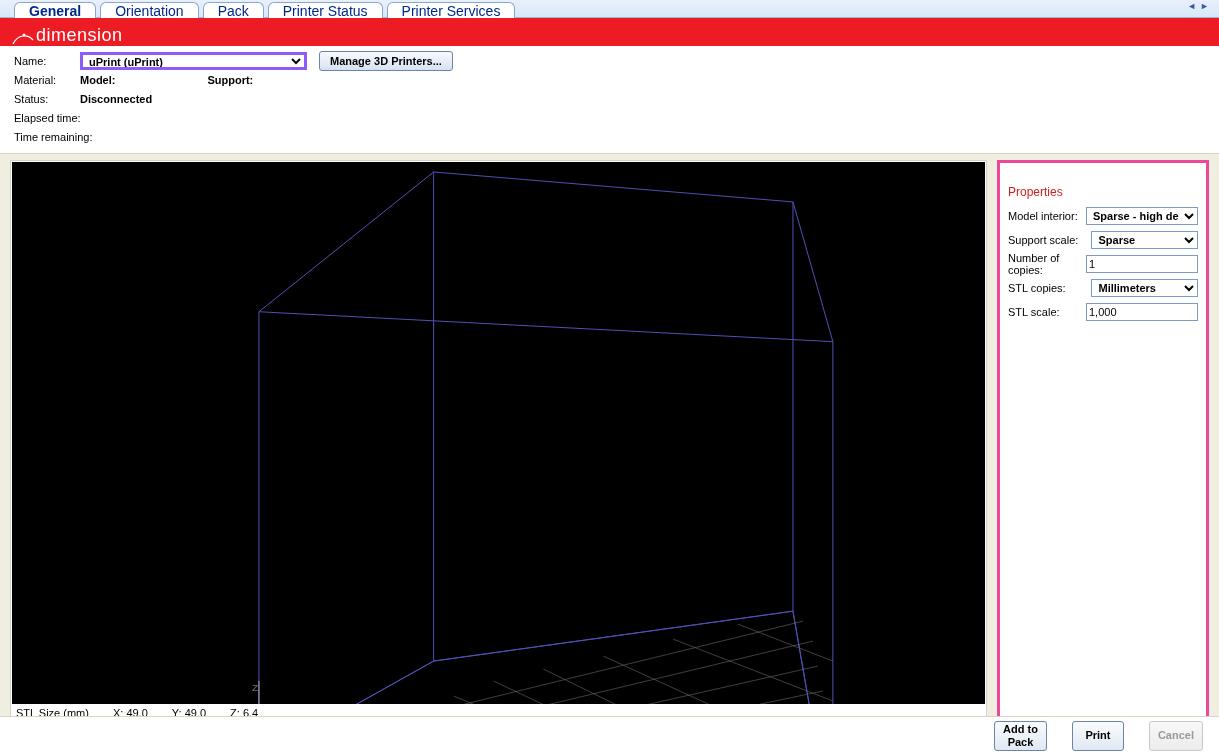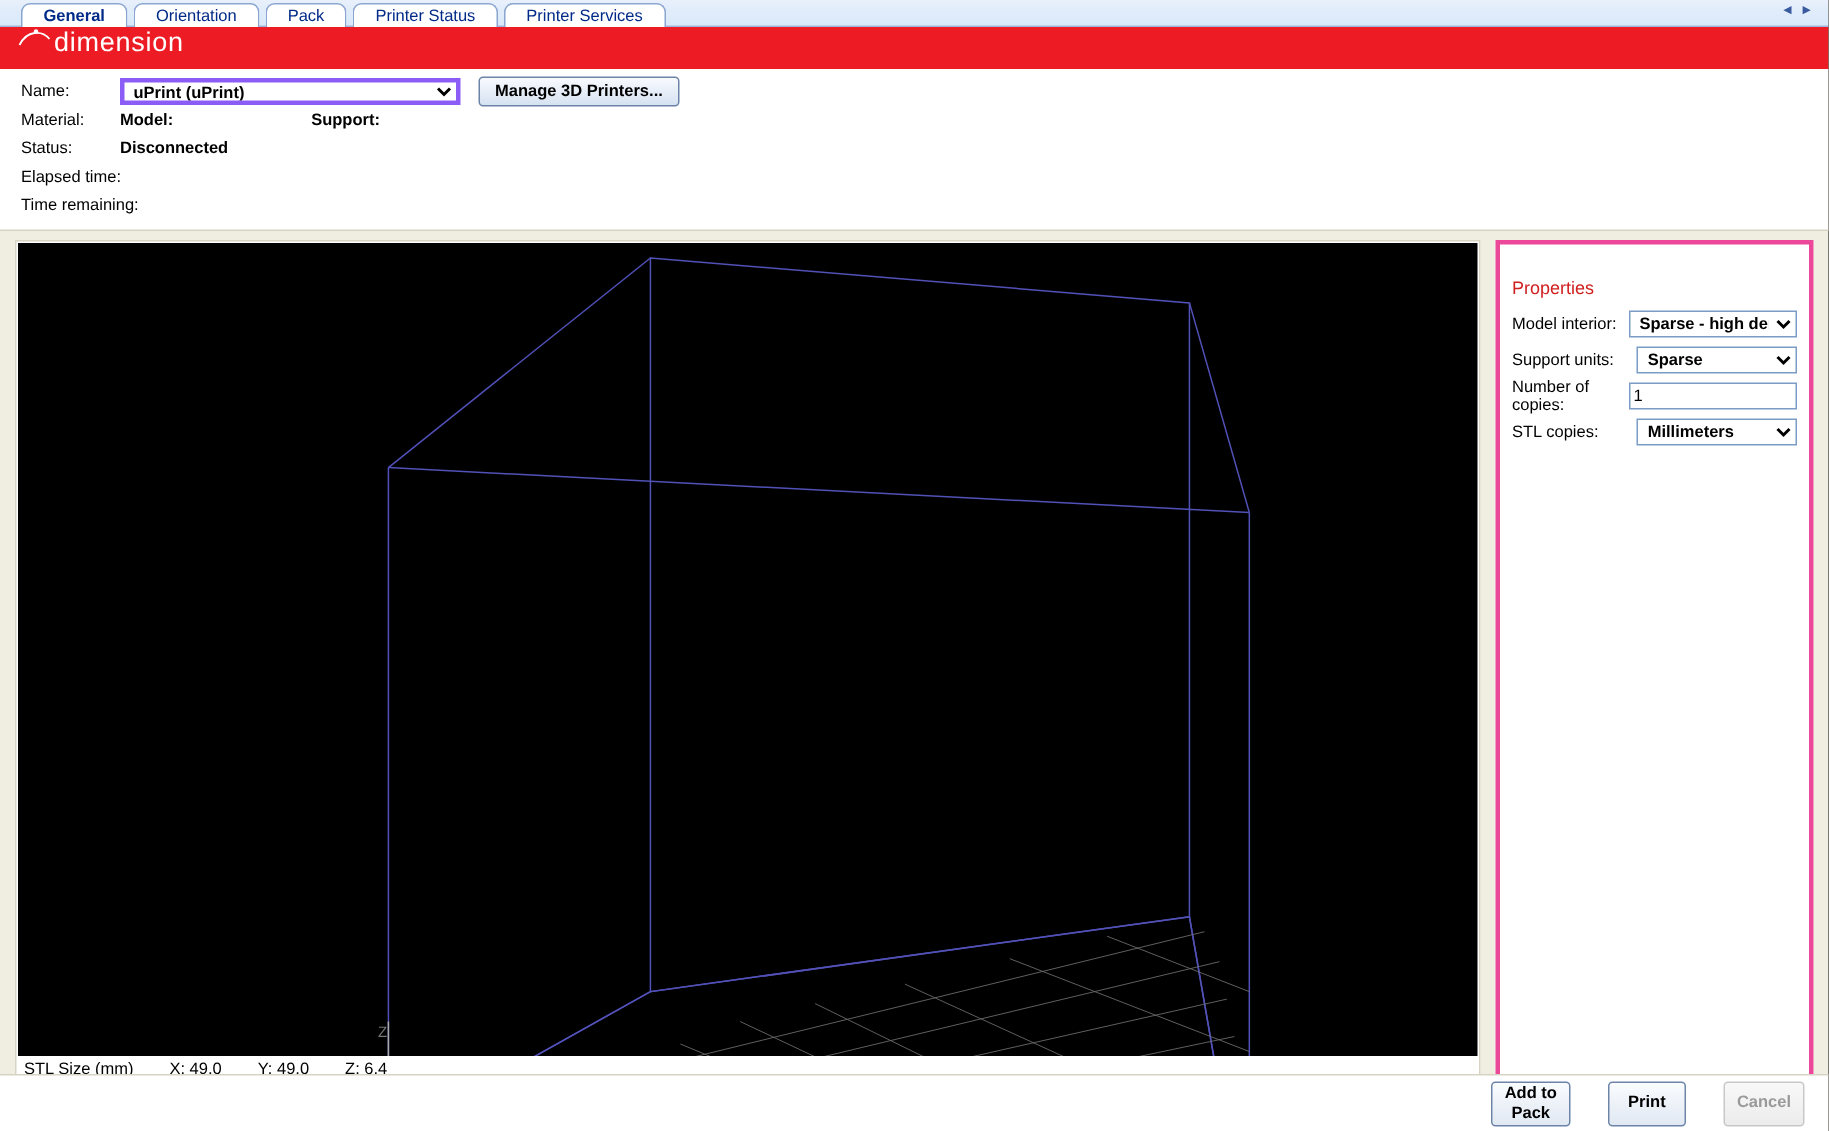--- a/index.html
+++ b/index.html
@@ -26,21 +26,21 @@
     height: 16px;
     line-height: 16px;
     padding: 0 14px;
     margin-right: 4px;
     border: 1px solid #8aa6d0;
     border-bottom: none;
     border-top-left-radius: 6px;
     border-top-right-radius: 6px;
     background: #fff;
     color: #002a88;
-    font-size: 11px;
+    font-size: 14px;
     cursor: default;
     position: relative;
     top: 1px;
   }
   .tab.active {
     font-weight: bold;
     background: #fff;
     z-index: 2;
   }
   .tab-bar .nav-arrows {
@@ -53,21 +53,21 @@
     gap: 4px;
   }
   .nav-arrows span { cursor: pointer; }
 
   
   .brand-bar {
     height: 28px;
     background: #ed1c24;
     color: #fff;
     display: flex;
-    align-items: flex-start;
+    align-items: flex-end;
     padding-left: 12px;
     font-size: 18px;
     letter-spacing: 0.5px;
     font-weight: normal;
     position: relative;
   }
   .brand-swoosh {
     width: 22px;
     height: 14px;
     margin-right: 2px;
@@ -355,35 +355,39 @@
   <div class="props-panel">
     <div class="props-title">Properties</div>
 
     <div class="prop-row">
       <label>Model interior:</label>
       <select>
         <option>Sparse - high density</option>
       </select>
     </div>
     <div class="prop-row">
-      <label>Support units:</label>
+      <label>Support scale:</label>
       <select>
         <option>Sparse</option>
       </select>
     </div>
     <div class="prop-row">
       <label>Number of copies:</label>
       <input type="number" value="1" style="">
     </div>
     <div class="prop-row">
       <label>STL copies:</label>
       <select>
         <option>Millimeters</option>
       </select>
     </div>
+    <div class="prop-row">
+      <label>STL scale:</label>
+      <input type="text" value="1,000" style="">
+    </div>
   </div>
 </div>
 
 <div class="bottom-bar">
   <button class="two-line">Add to<br>Pack</button>
   <button>Print</button>
   <button class="disabled">Cancel</button>
 </div>
 
 </body></html>

